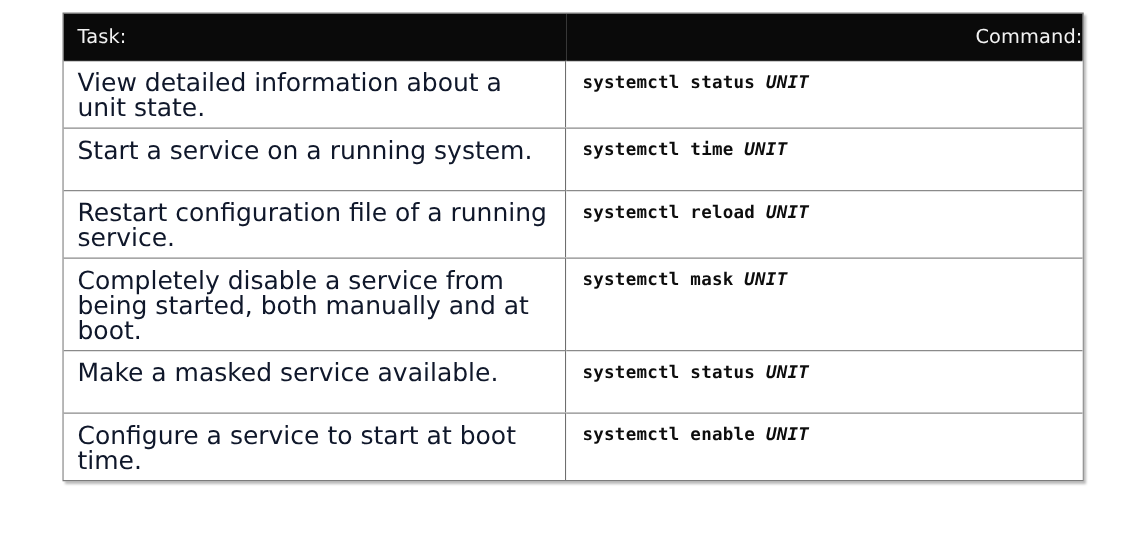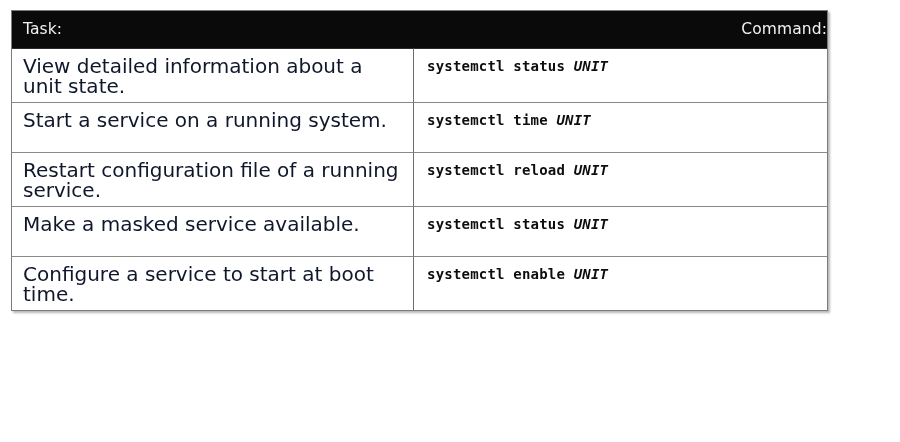--- a/index.html
+++ b/index.html
@@ -13,20 +13,21 @@
     overflow: hidden;
     font-family: "DejaVu Sans", sans-serif;
     -webkit-font-smoothing: antialiased;
   }
 
   #page {
     position: relative;
     width: 737px;
     height: 442px;
     background: #ffffff;
+    margin-left: 39px;
   }
 
   .cmd-table {
     position: absolute;
     left: 11px;
     top: 10px;
     width: 815px;
     border-collapse: separate;
     border-spacing: 0;
     table-layout: fixed;
@@ -111,20 +112,24 @@
           <td class="cmd-cell"><span>systemctl status </span><span class="unit">UNIT</span></td>
         </tr>
         <tr>
           <td class="task-cell">Start a service on a running system.</td>
           <td class="cmd-cell"><span>systemctl time </span><span class="unit">UNIT</span></td>
         </tr>
         <tr>
           <td class="task-cell">Restart configuration file of a running service.</td>
           <td class="cmd-cell"><span>systemctl reload </span><span class="unit">UNIT</span></td>
         </tr>
+        <tr class="tall">
+          <td class="task-cell">Completely disable a service from being started, both manually and at boot.</td>
+          <td class="cmd-cell"><span>systemctl mask </span><span class="unit">UNIT</span></td>
+        </tr>
         <tr>
           <td class="task-cell">Make a masked service available.</td>
           <td class="cmd-cell"><span>systemctl status </span><span class="unit">UNIT</span></td>
         </tr>
         <tr>
           <td class="task-cell">Configure a service to start at boot time.</td>
           <td class="cmd-cell"><span>systemctl enable </span><span class="unit">UNIT</span></td>
         </tr>
       </tbody>
   </table>

